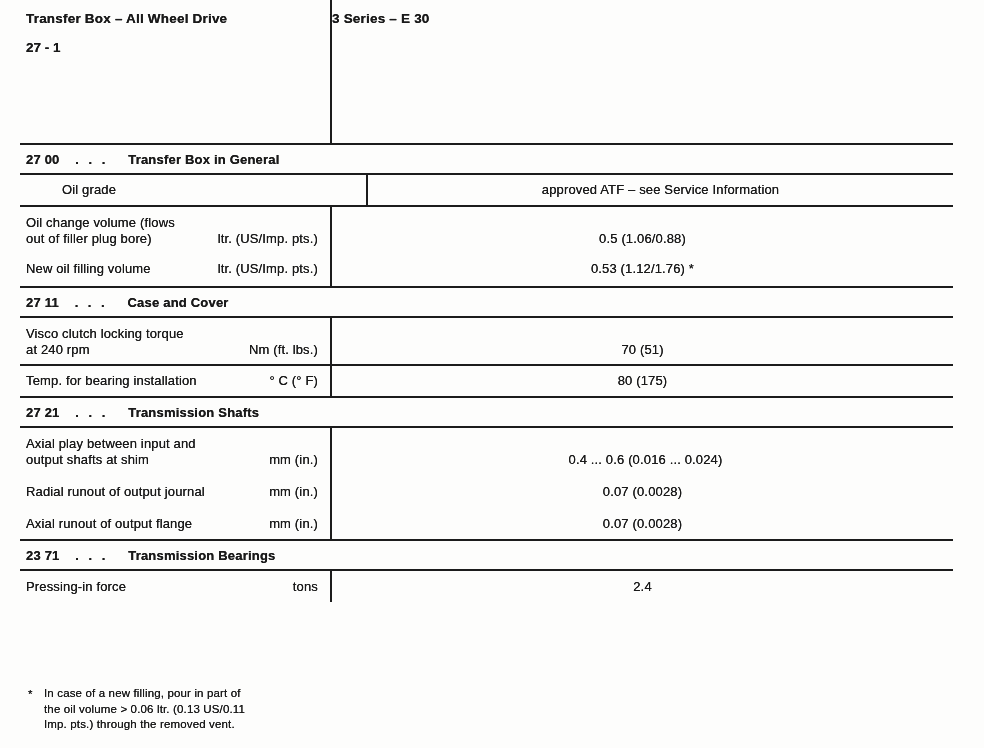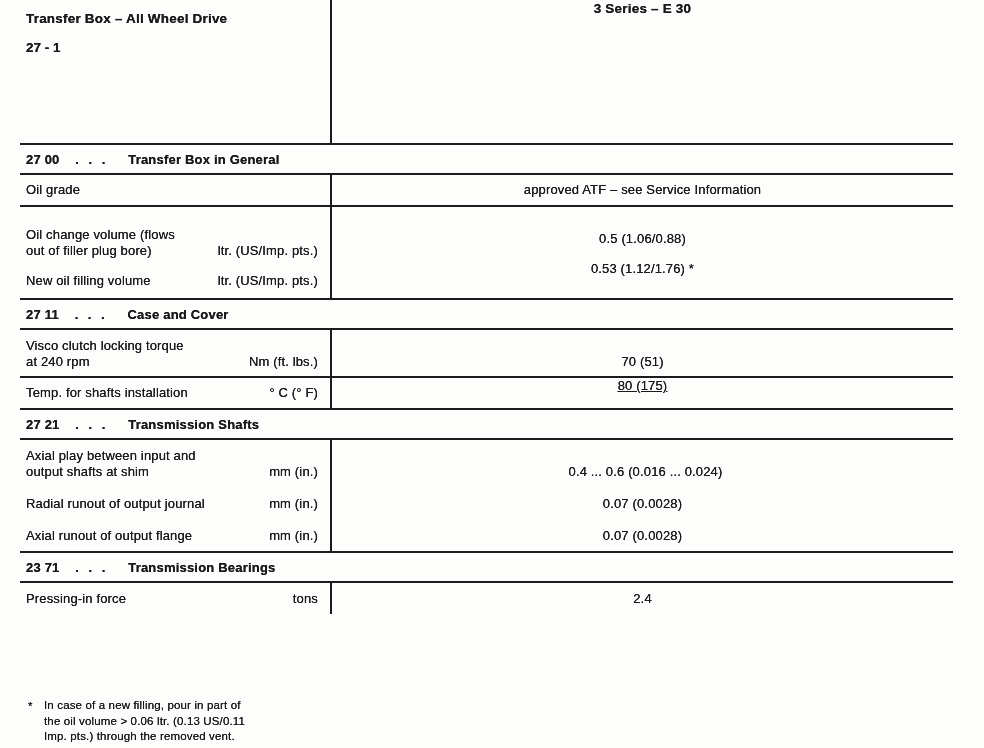--- a/index.html
+++ b/index.html
@@ -28,21 +28,21 @@
 
   
   .hdr{display:flex;height:143px;}
   .hdr-l{
     width:312px;
     border-right:2px solid var(--rule);
     padding:11px 12px 0 6px;
   }
   .doc-title{font-size:13.5px;font-weight:bold;letter-spacing:.2px;line-height:16px;}
   .page-ref{margin-top:13px;font-size:13.5px;font-weight:bold;line-height:16px;}
-  .hdr-r{flex:1;padding-top:1px;text-align:center;}
+  .hdr-r{flex:1;padding-top:11px;text-align:left;}
   .model{font-size:13.5px;font-weight:bold;letter-spacing:.2px;line-height:16px;}
 
   
   .sec{
     border-top:2px solid var(--rule);
     padding:7px 0 5px 6px;
     font-size:13px;font-weight:bold;line-height:16px;
     letter-spacing:.2px;
   }
   .sec-code{display:inline-block;}
@@ -56,33 +56,33 @@
     border-right:2px solid var(--rule);
     padding-left:6px;padding-right:12px;
   }
   .cell-r{flex:1;}
   .line{line-height:16px;letter-spacing:.15px;}
   .line-unit{display:flex;justify-content:space-between;align-items:center;}
   .unit{white-space:nowrap;}
   .val{line-height:16px;text-align:center;letter-spacing:.15px;}
 
   
-  .r-oilgrade .cell-l{padding-top:7px;padding-bottom:7px;}
+  .r-oilgrade .cell-l{padding-top:7px;padding-bottom:7px;margin-left:36px;}
   .r-oilgrade .val{margin-top:7px;}
 
-  .g-oil .cell-l{padding-top:20px;padding-bottom:9px;}
+  .g-oil .cell-l{padding-top:8px;padding-bottom:9px;}
   .g-oil .mt-a{margin-top:14px;}
   .g-oil .val-1{margin-top:24px;}
   .g-oil .val-2{margin-top:14px;}
 
   .r-visco .cell-l{padding-top:8px;padding-bottom:6px;}
   .r-visco .val{margin-top:24px;text-align:center;}
 
   .r-temp .cell-l{padding-top:7px;padding-bottom:7px;}
-  .r-temp .val{text-decoration:underline;}
+  .r-temp .val{margin-top:7px;}
 
   .g-shaft .cell-l{padding-top:8px;padding-bottom:7px;}
   .g-shaft .mt-a{margin-top:16px;}
   .g-shaft .val-1{margin-top:24px;margin-left:6px;}
   .g-shaft .val-2{margin-top:16px;}
   .g-shaft .val-3{margin-top:16px;}
 
   .r-press .cell-l{padding-top:8px;padding-bottom:7px;}
   .r-press .val{margin-top:8px;}
 
@@ -162,21 +162,21 @@
         </div>
       </div>
       <div class="cell-r">
         <div class="val">70 (51)</div>
       </div>
     </div>
 
     <div class="trow r-temp">
       <div class="cell-l">
         <div class="line line-unit">
-          <span>Temp. for shafts installation</span>
+          <span>Temp. for bearing installation</span>
           <span class="unit">° C (° F)</span>
         </div>
       </div>
       <div class="cell-r">
         <div class="val">80 (175)</div>
       </div>
     </div>
 
     <div class="sec">
       <span class="sec-code">27 21</span>

